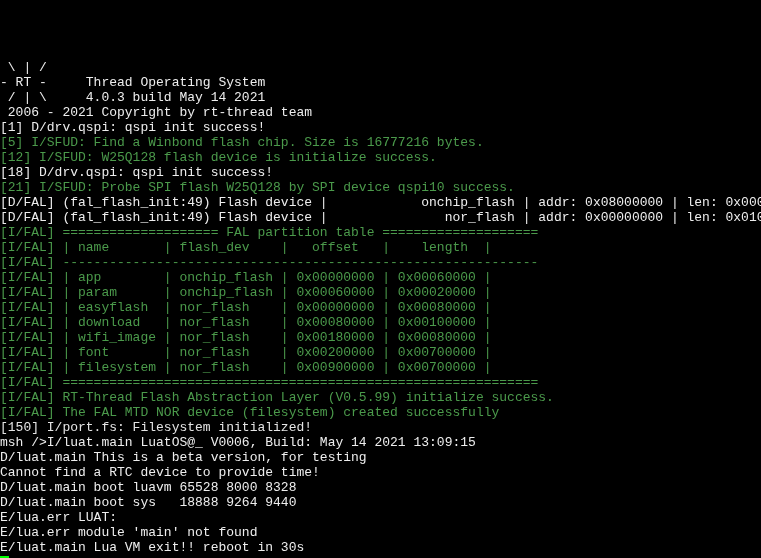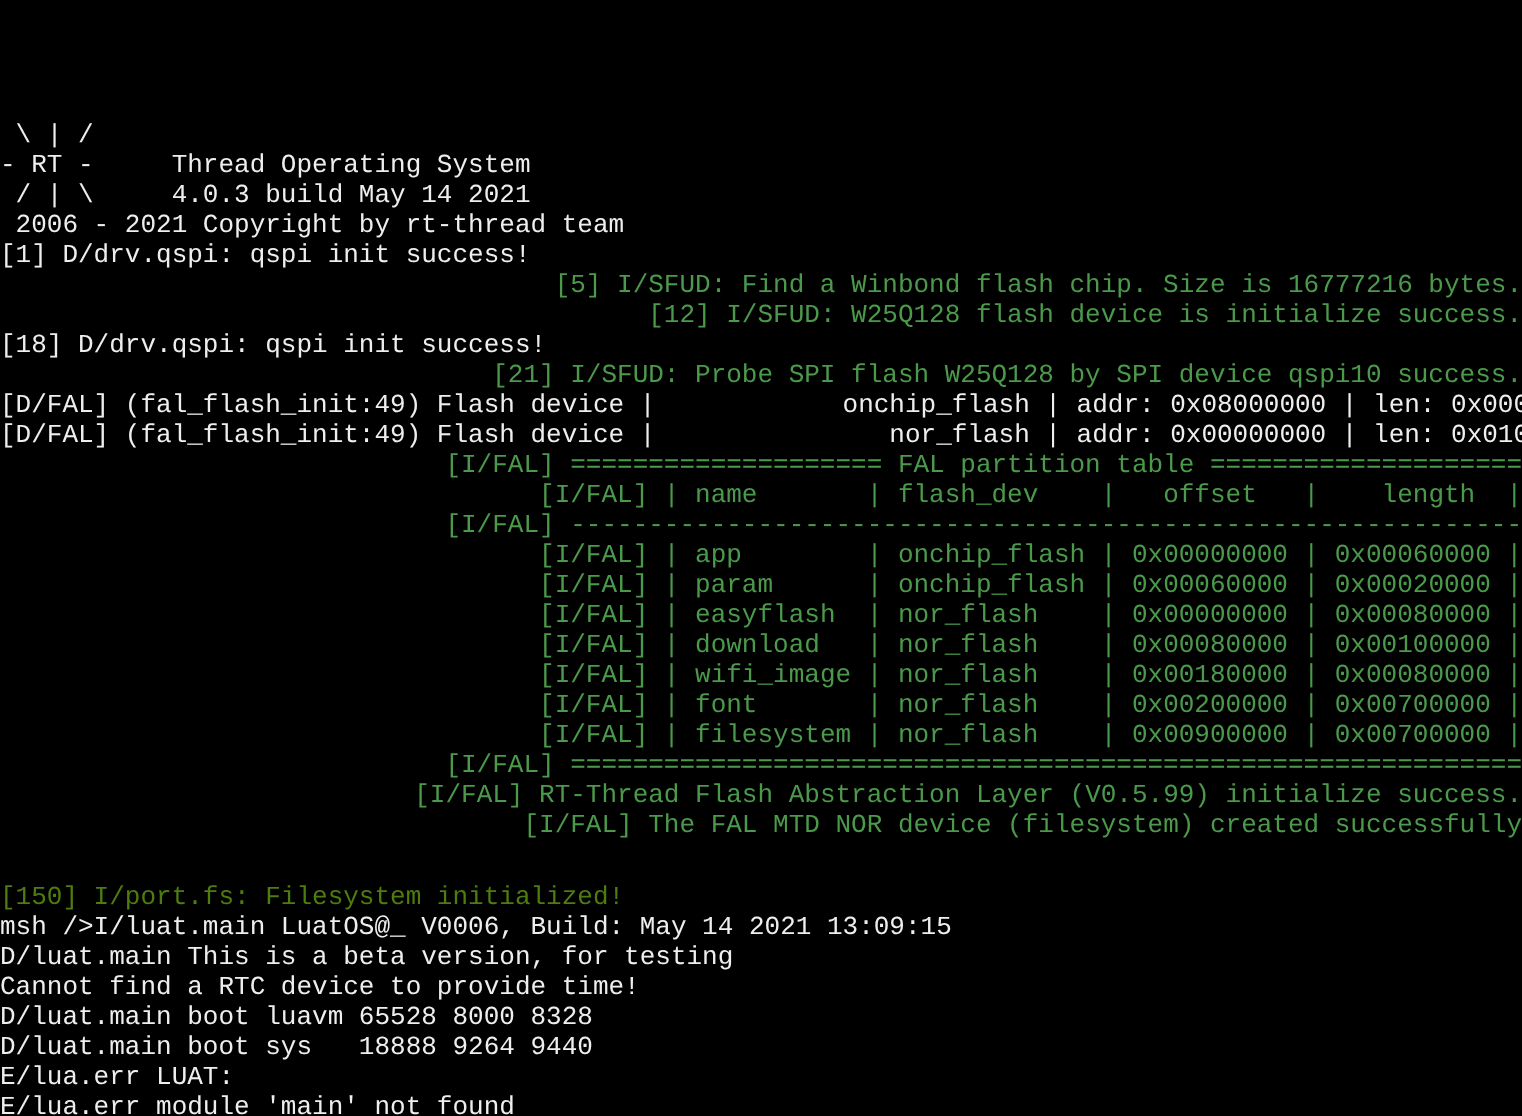--- a/index.html
+++ b/index.html
@@ -16,22 +16,22 @@
       padding: 0;
       width: 761px;
       height: 558px;
       overflow: hidden;
       white-space: pre;
     }
     .line {
       display: block;
     }
     .white { color: #eee; }
-    .green { color: #4b9a4b; text-align: right; }
-    .cyan { color: #4d7c0f; margin-top: 21px; }
+    .green { color: #4b9a4b; }
+    .cyan { color: #e5e5e5; }
     .cursor {
       display: inline-block;
       width: 9px;
       height: 14px;
       background: #0f0;
       vertical-align: bottom;
     }
   </style>
 </head>
 <body>

